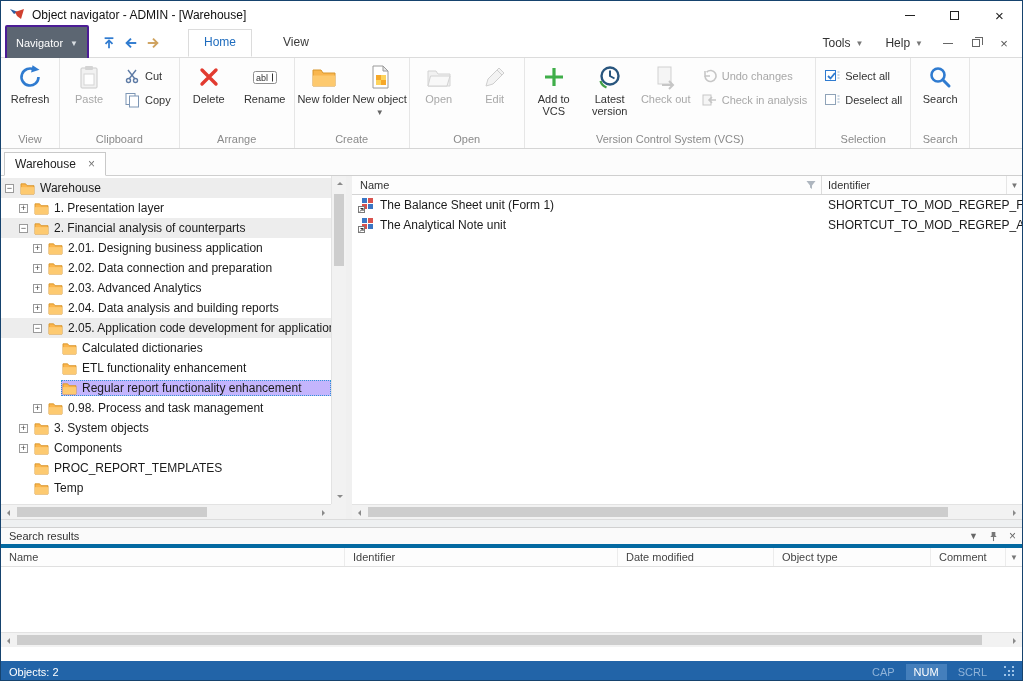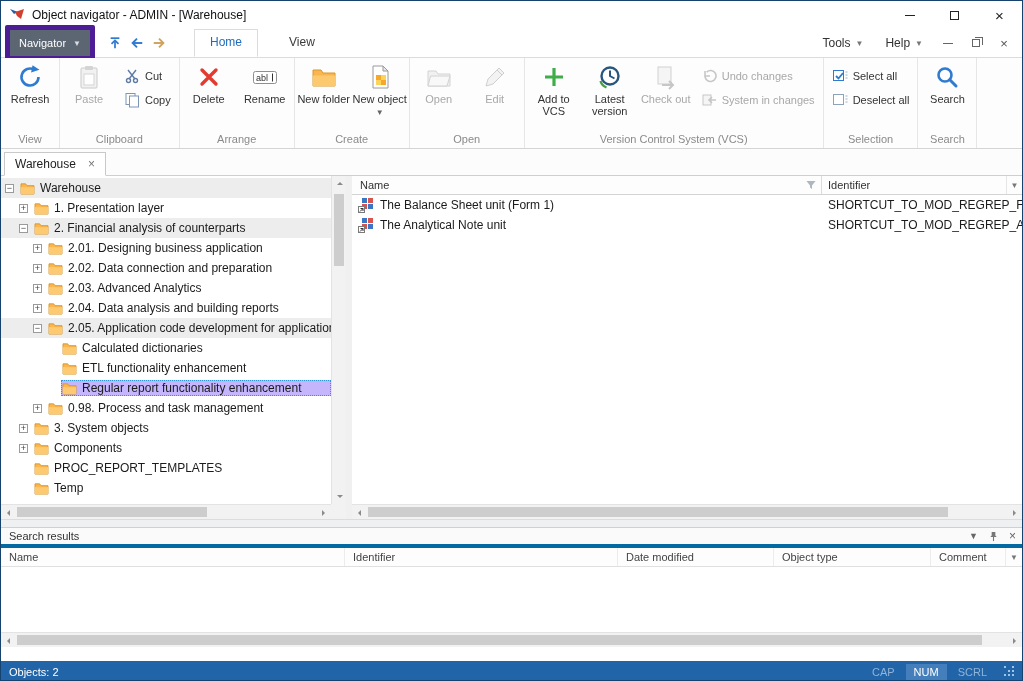--- a/index.html
+++ b/index.html
@@ -14,21 +14,21 @@
   .applogo{width:16px;height:16px;margin-right:7px;display:inline-block;}
   .applogo svg{width:16px;height:16px;display:block;}
   .title-text{font-size:12px;color:#111;}
   .win-controls{margin-left:auto;display:flex;height:100%;}
   .winbtn{width:45px;height:100%;display:flex;align-items:center;justify-content:center;cursor:default;color:#222;}
   .g-min{display:inline-block;width:10px;border-bottom:1px solid #222;}
   .g-max{display:inline-block;width:9px;height:9px;border:1px solid #222;}
   .g-close{font-size:15px;line-height:1;}
   
   .tabrow{height:29px;display:flex;align-items:center;padding-left:4px;background:#fff;border-bottom:1px solid #dcdcdc;flex:0 0 auto;}
-  .navigator-btn{display:flex;align-items:center;gap:7px;height:36px;padding:0 9px;background:#5c6672;border:5px solid #4c1d95;border-radius:2px;color:#fff;font-size:11px;margin-right:9px;cursor:default;}
+  .navigator-btn{display:flex;align-items:center;gap:7px;height:36px;padding:0 9px;background:#5c6672;border:2px solid #4c1d95;border-radius:2px;color:#fff;font-size:11px;margin-right:9px;cursor:default;}
   .navigator-btn .caret{font-size:8px;color:#d8dde2;}
   .navicon{width:22px;height:20px;display:flex;align-items:center;justify-content:center;}
   .navicon svg{width:14px;height:14px;}
   .rtabs{display:flex;height:100%;margin-left:8px;}
   .rtab{padding:0 15px;line-height:27px;height:100%;color:#3a3a3a;cursor:default;margin-left:16px;}
   .rtab.active{color:#1e6cbe;background:#fff;border:1px solid #dcdcdc;border-bottom:1px solid #fff;line-height:25px;}
   .tabrow-right{margin-left:auto;display:flex;align-items:center;gap:2px;padding-right:5px;}
   .menu-item{display:flex;align-items:center;gap:5px;padding:0 10px;color:#333;cursor:default;}
   .menu-item .caret{font-size:8px;color:#777;}
   .ribwinbtn{width:26px;height:20px;display:flex;align-items:center;justify-content:center;color:#555;cursor:default;}
@@ -354,21 +354,21 @@
               </span>
               <span>Undo changes</span>
             </div>
             <div class="rsmall disabled">
               <span class="icon">
                 <svg viewBox="0 0 16 16">
                   <rect x="2" y="3" width="8" height="10" fill="#f0f0f0" stroke="#9a9a9a"></rect>
                   <path d="M15 8H8M11 5L8 8l3 3" fill="none" stroke="#9a9a9a" stroke-width="1.6"></path>
                 </svg>
               </span>
-              <span>System in changes</span>
+              <span>Check in analysis</span>
             </div>
           </div>
         </div>
         <div class="rcap">Version Control System (VCS)</div>
       </div>
       <div class="rgroup">
         <div class="rbtns">
           <div class="rstack">
             <div class="rsmall">
               <span class="icon">

